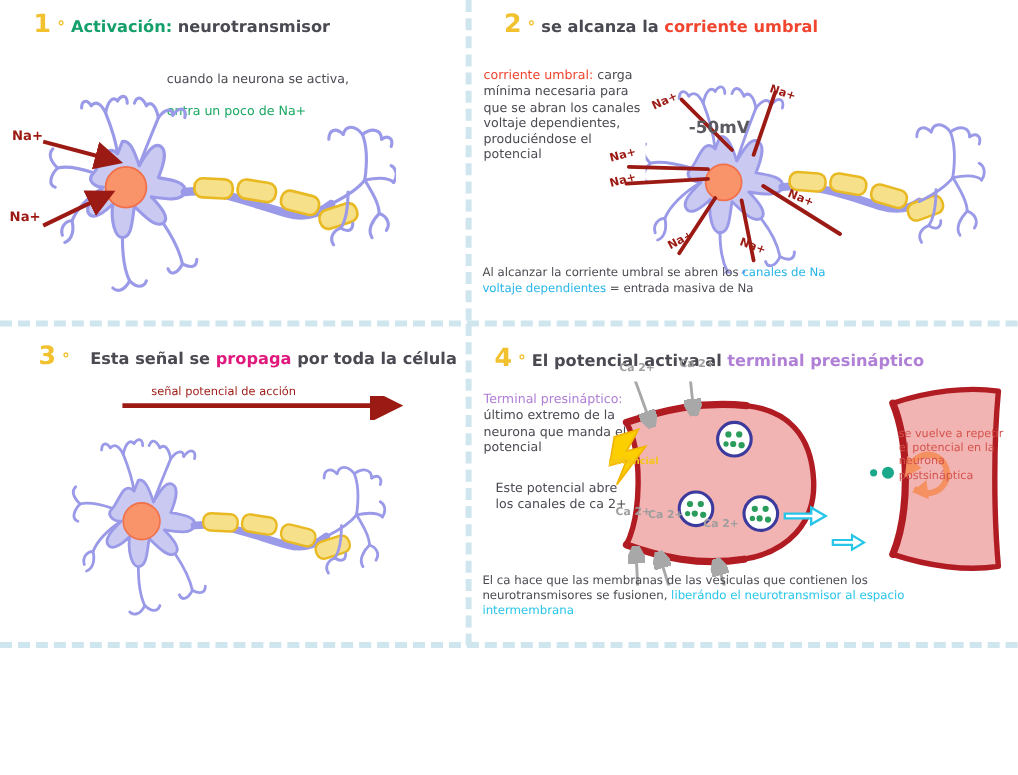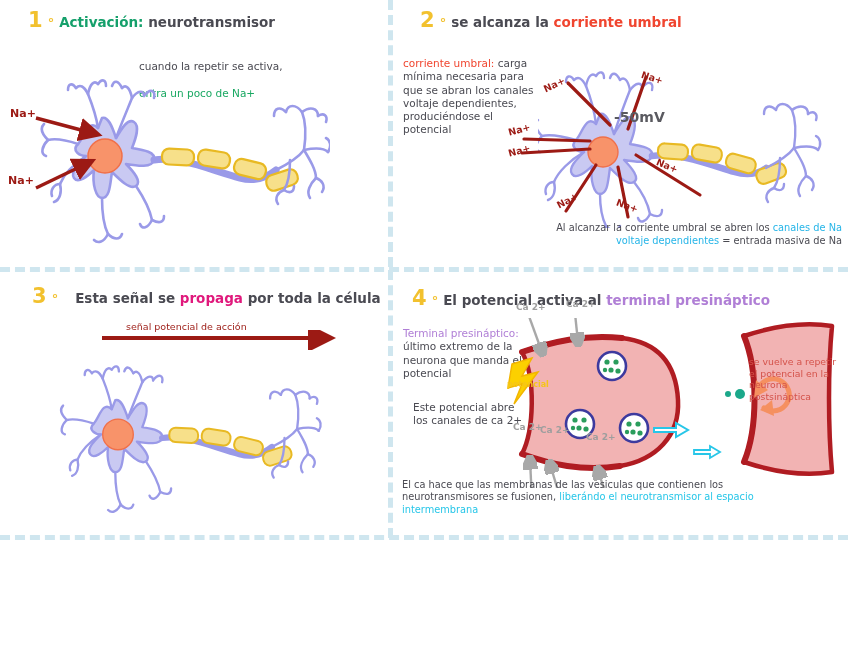--- a/index.html
+++ b/index.html
@@ -106,21 +106,21 @@
 
   <div class="panel" style="left:0;top:0;width:388px;height:267px;">
 
     <div class="head-row" style="left:28px;top:8px;">
       <span class="step-num">1</span>
         <span class="step-deg">°</span>
       <span class="head-txt"><span class="t">Activación:</span><span> neurotransmisor</span></span>
     </div>
 
     <div class="body-txt" style="left:139px;top:47px;">
-      <span>cuando la repetir se activa,</span><br>
+      <span>cuando la neurona se activa,</span><br>
       <span class="green">entra un poco de Na+</span>
     </div>
 
     <svg class="nsvg" style="left:40px;top:60px;" width="290" height="200" viewBox="0 0 290 200">
       <g stroke="#9a9ae8" stroke-width="2.6" fill="#c9c9f2" stroke-linejoin="round" stroke-linecap="round">
 
         <path d="M58 68 C48 58 44 78 38 84 C31 91 40 96 46 96
                  C38 104 30 112 34 118 C38 124 48 116 54 110
                  C52 124 56 138 62 138 C70 138 70 124 72 112
                  C80 120 90 130 96 126 C102 122 94 112 86 104
@@ -286,23 +286,23 @@
       </g>
     </svg>
     <div class="ion ion-sm" style="left:155px;top:79px;transform:rotate(-25deg);">Na+</div>
     <div class="ion ion-sm" style="left:253px;top:72px;transform:rotate(18deg);">Na+</div>
     <div class="ion ion-sm" style="left:120px;top:124px;transform:rotate(-15deg);">Na+</div>
     <div class="ion ion-sm" style="left:120px;top:145px;transform:rotate(-15deg);">Na+</div>
     <div class="ion ion-sm" style="left:168px;top:195px;transform:rotate(-28deg);">Na+</div>
     <div class="ion ion-sm" style="left:228px;top:200px;transform:rotate(20deg);">Na+</div>
     <div class="ion ion-sm" style="left:268px;top:160px;transform:rotate(22deg);">Na+</div>
 
-    <div class="mv" style="left:186px;top:109px;margin-left:40px;">-50mV</div>
-
-    <div class="cap" style="left:14px;top:222px;width:440px;text-align:right;">
+    <div class="mv" style="left:186px;top:99px;">-50mV</div>
+
+    <div class="cap" style="left:14px;top:222px;width:440px;">
       <span>Al alcanzar la corriente umbral se abren los </span><span class="blue">canales de Na</span><br>
       <span class="blue">voltaje dependientes</span><span> = entrada masiva de Na</span>
     </div>
   </div>
 
   <div class="panel" style="left:0;top:270px;width:388px;height:265px;">
 
     <div class="head-row" style="left:32px;top:14px;">
       <span class="step-num">3</span>
         <span class="step-deg">°</span>

